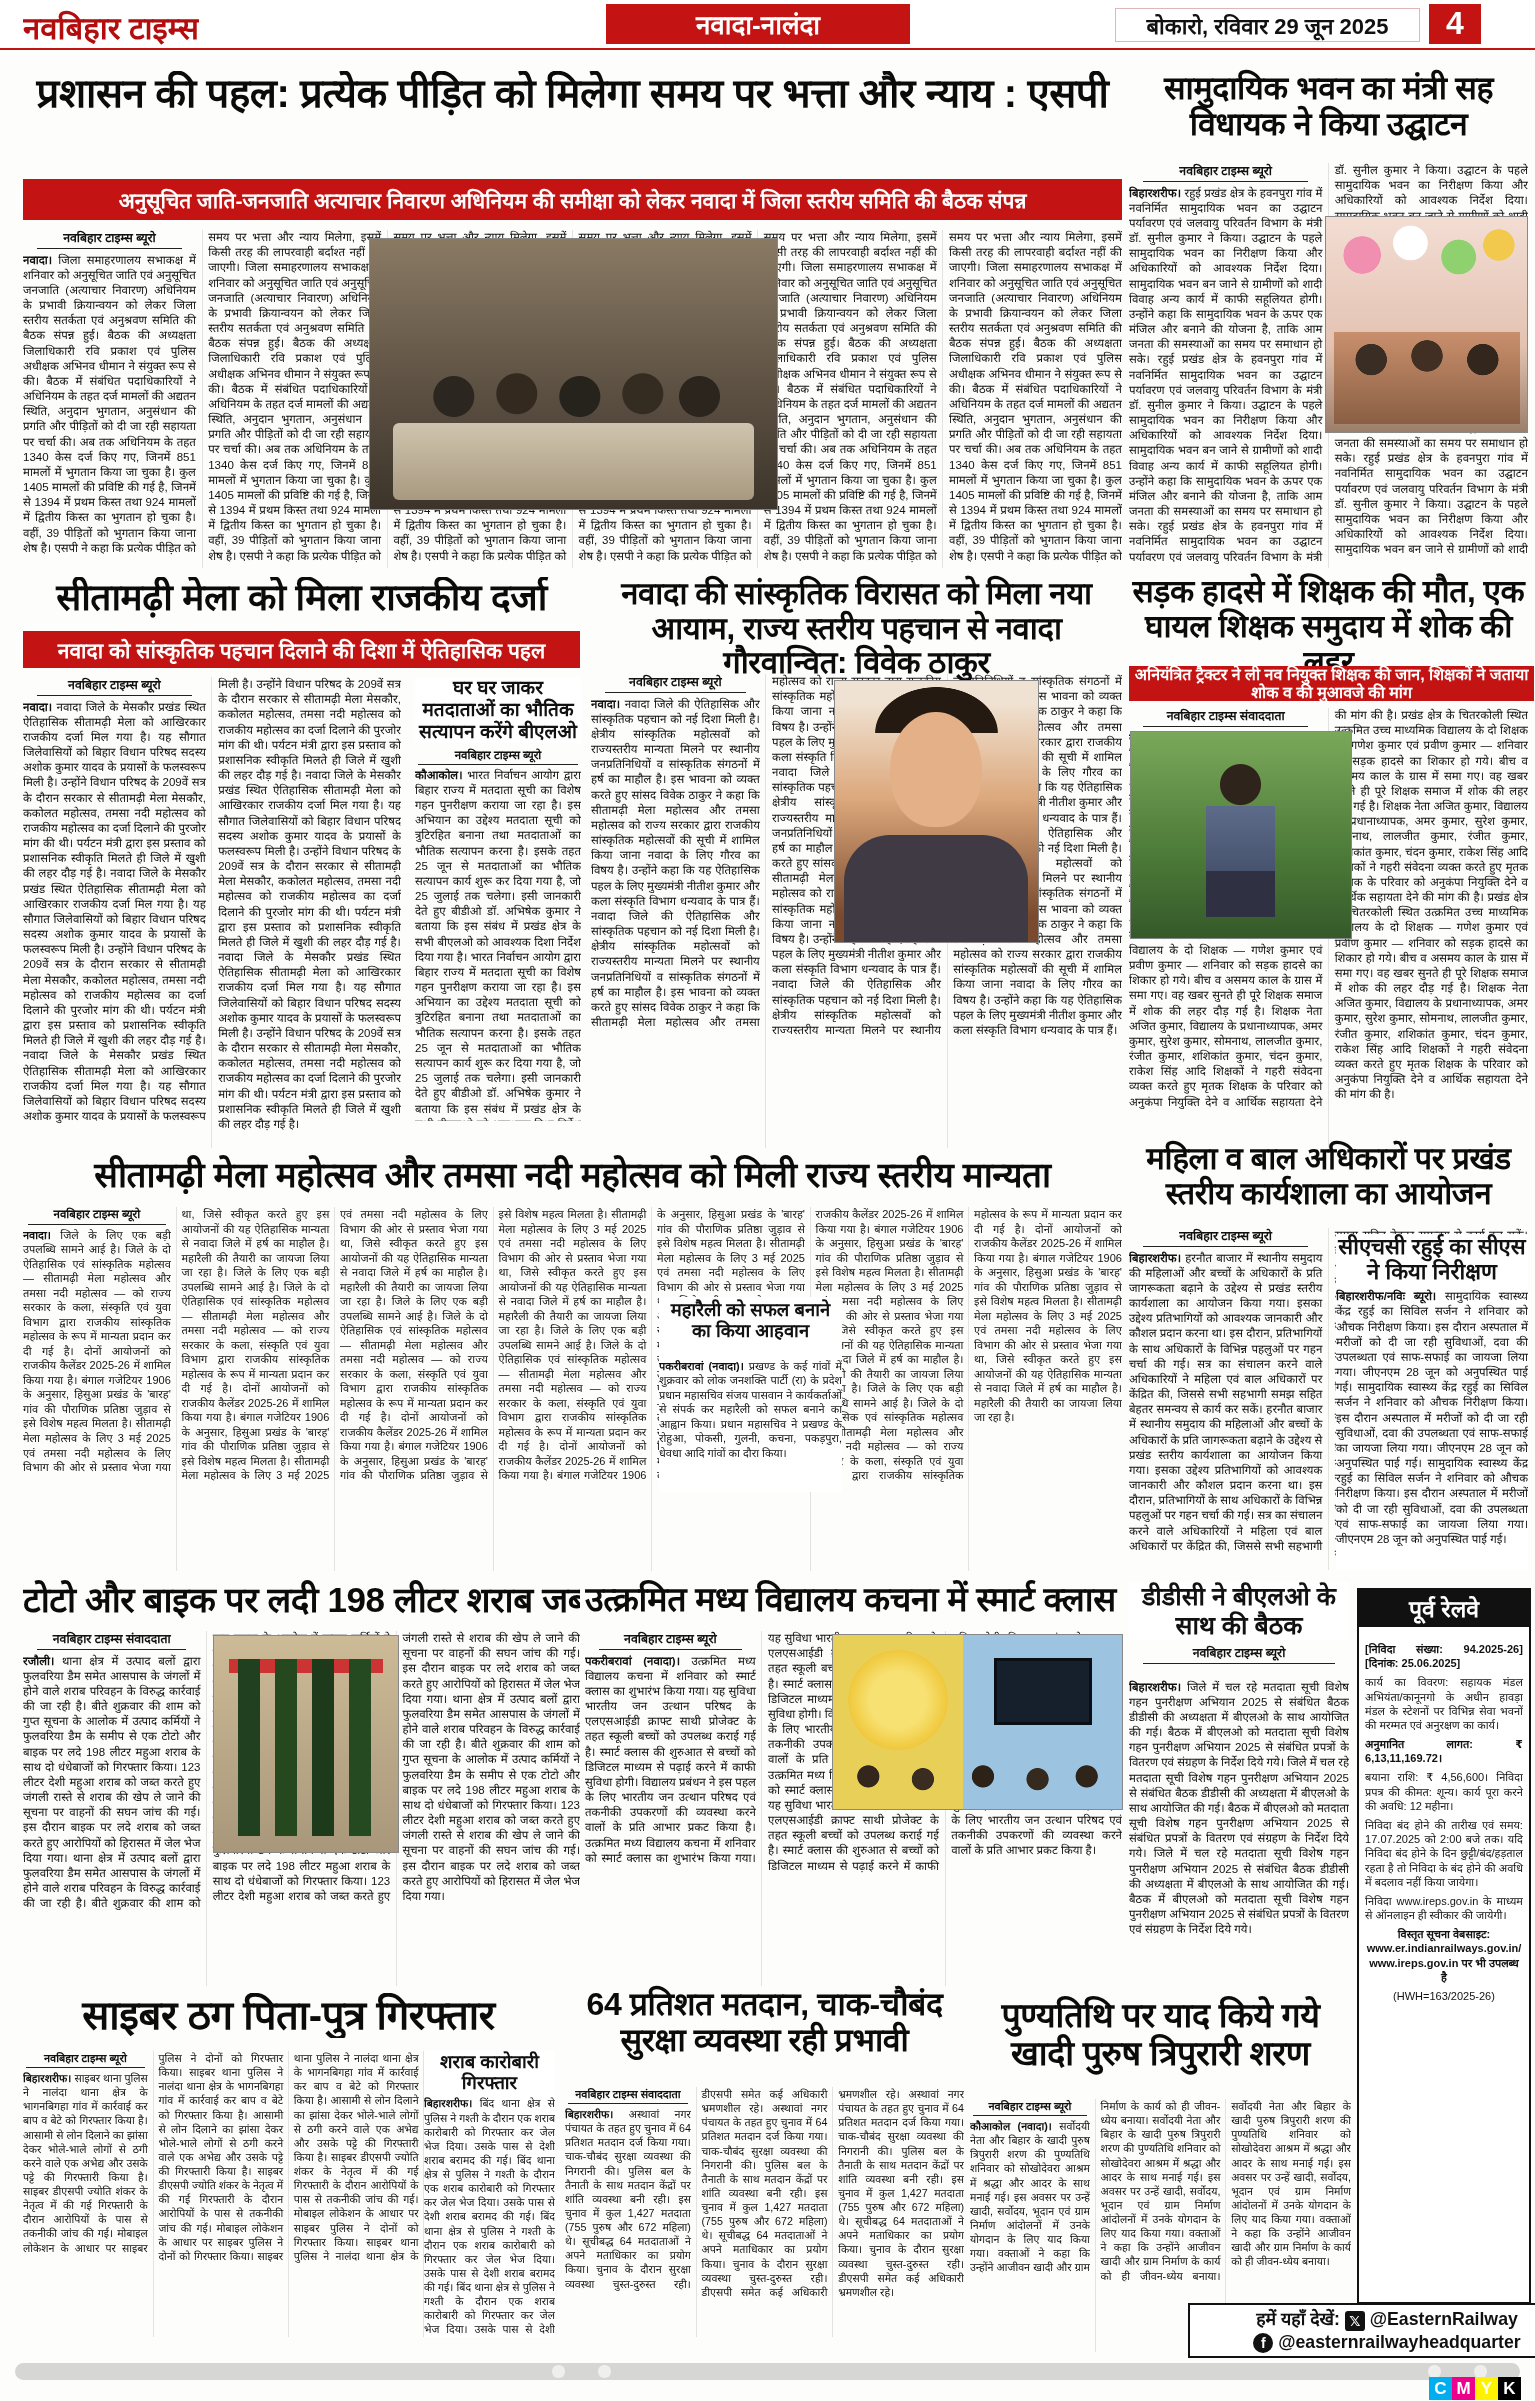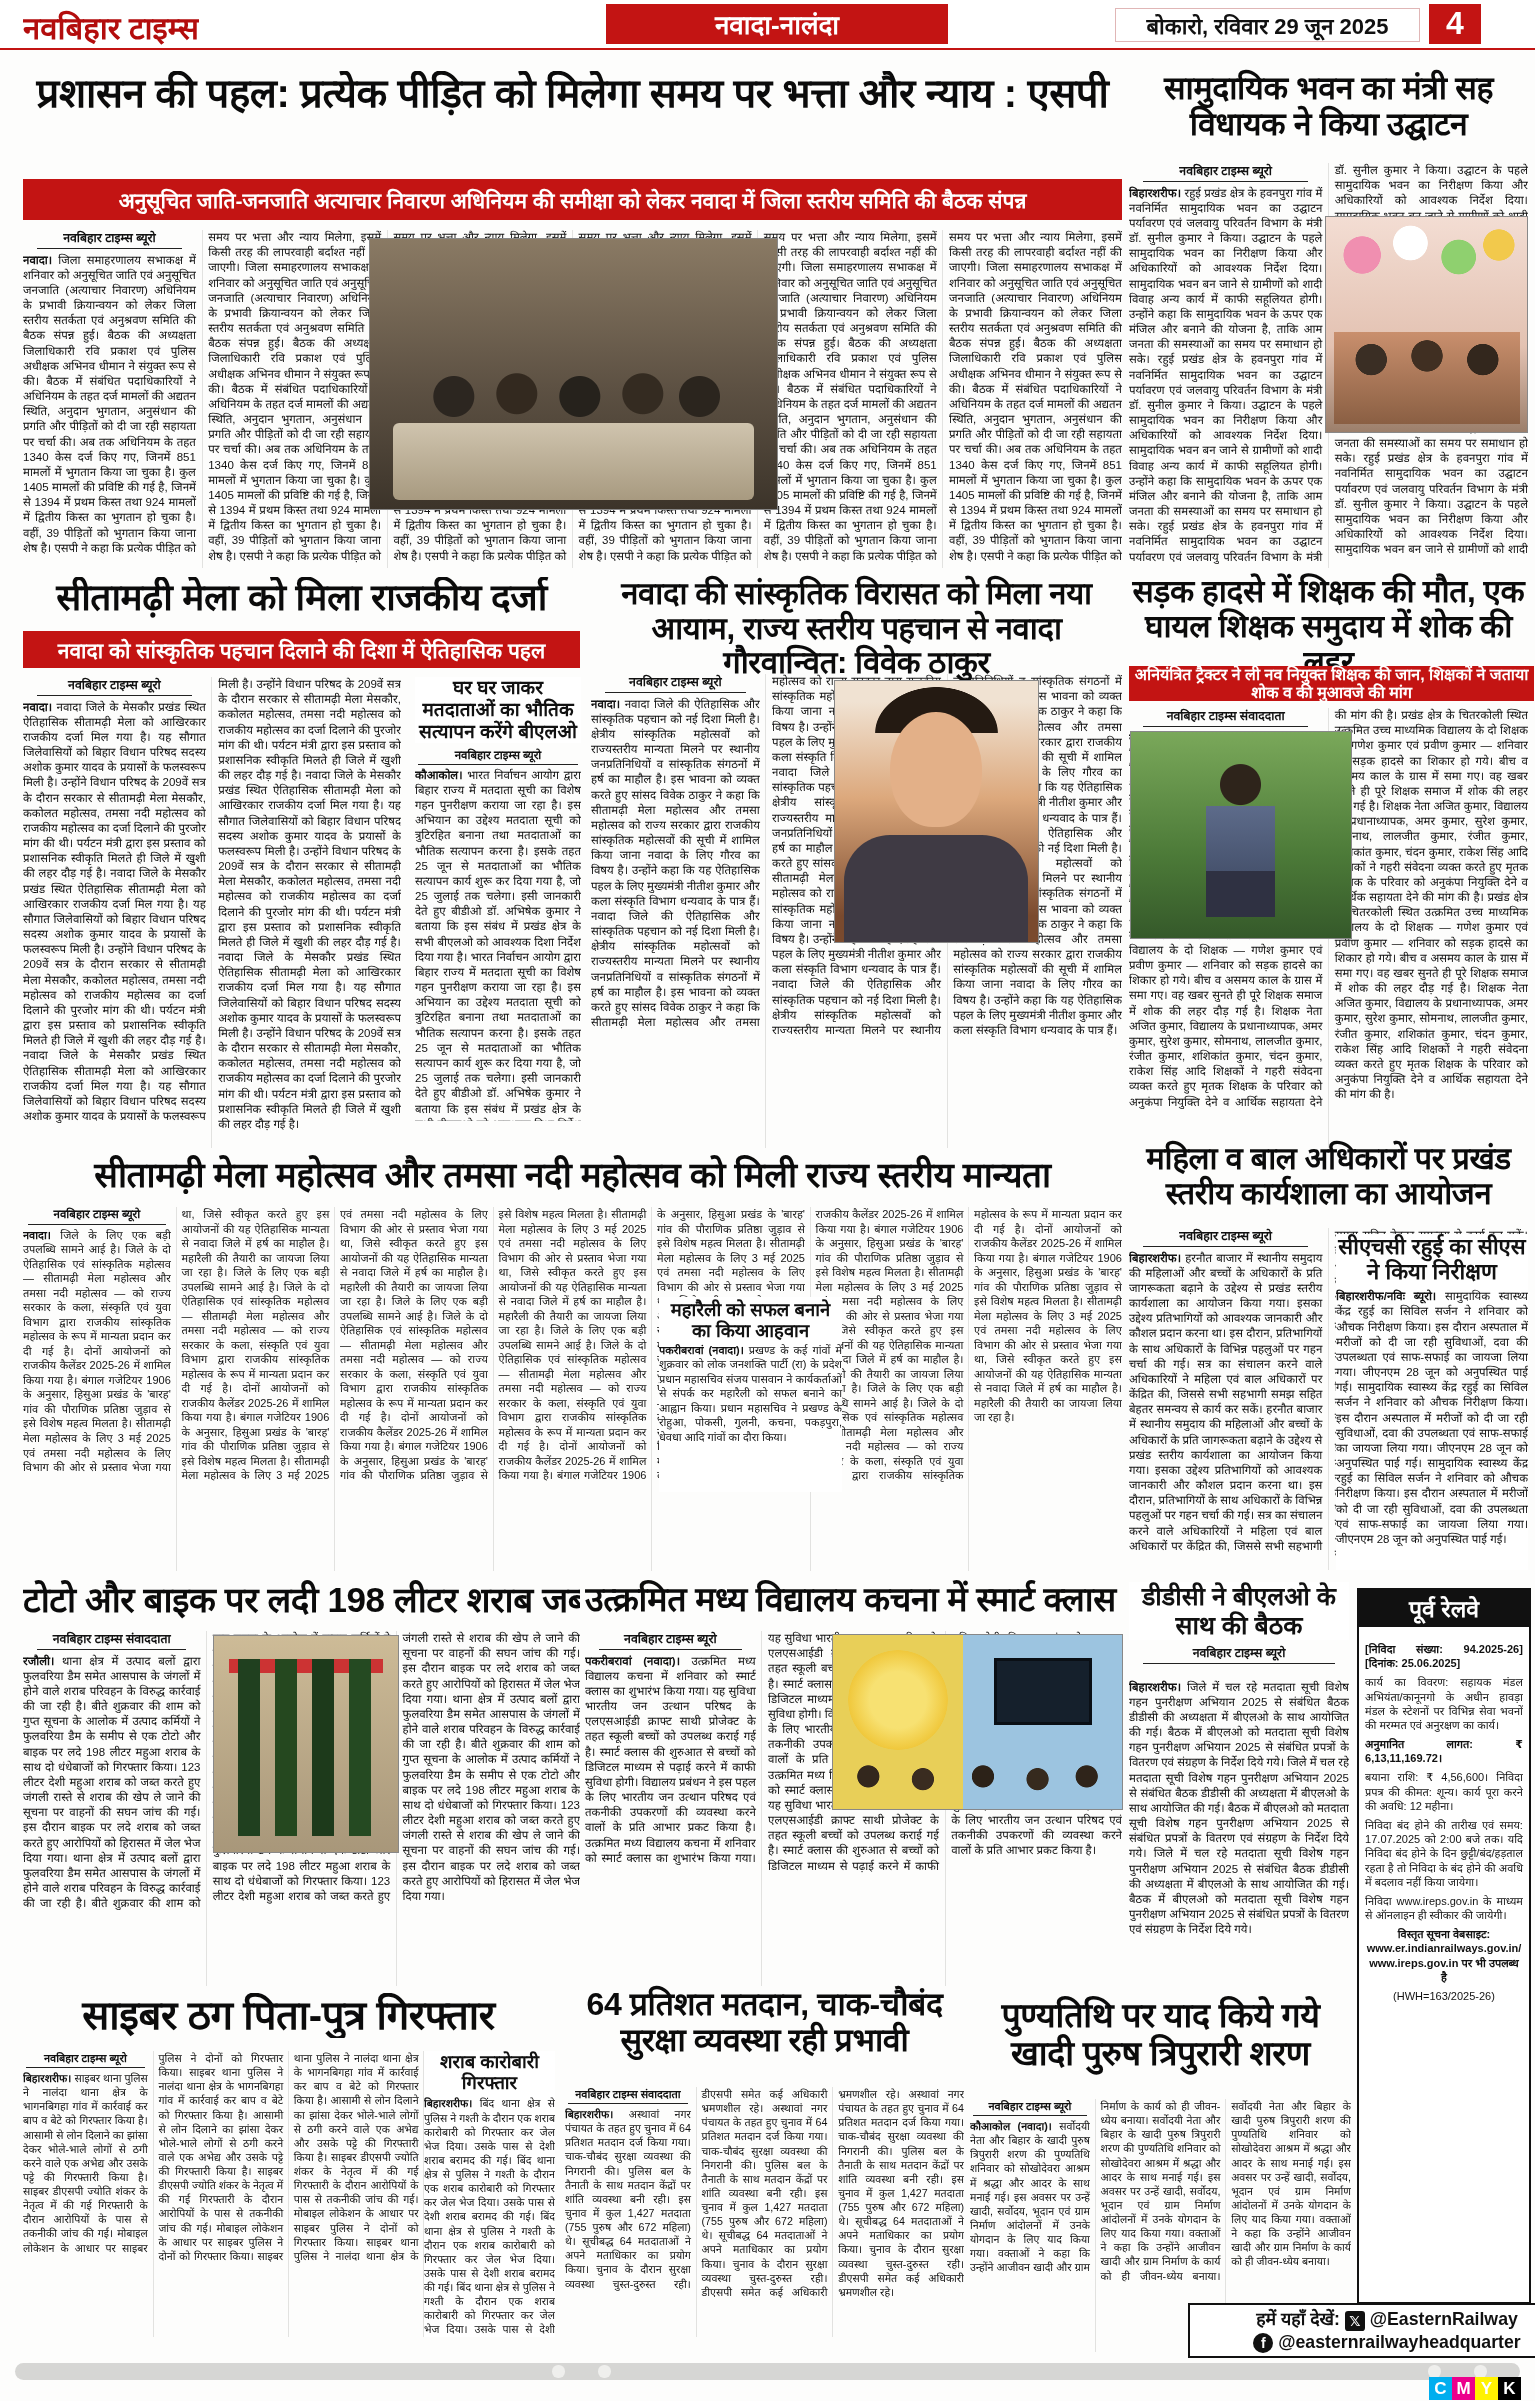--- a/index.html
+++ b/index.html
@@ -29,21 +29,21 @@
   .cmyk{width:23px;height:23px;display:flex;align-items:center;justify-content:center;
         font-weight:bold;font-size:17px;color:#fff;}
   .dotbar{background:#d6d6d4;border-radius:8.4px;}
   .dot{width:12.3px;height:12.3px;border-radius:50%;background:#efefed;position:absolute;top:2.3px;}
 </style>
 </head>
 <body>
 
 <div class="abs" style="left:0;top:0;width:1535px;height:48px;border-bottom:2.3px solid #c31413;background:#fff;">
   <div class="abs fit" style="left:23px;top:6.1px;font-size:31px;font-weight:bold;color:#b30d0d;">नवबिहार टाइम्स</div>
-  <div class="abs hdr-redbox fit" style="left:606px;top:3.8px;width:342px;height:40px;font-size:26px;">
+  <div class="abs hdr-redbox fit" style="left:606px;top:3.8px;width:304px;height:40px;font-size:26px;">
     <span>नवादा-नालंदा</span>
   </div>
   <div class="abs fit" style="left:1115px;top:7.7px;width:303px;height:32px;font-size:22px;font-weight:bold;
               display:flex;align-items:center;justify-content:center;border:0.8px solid #e0b6b6;">
     <span>बोकारो, रविवार 29 जून 2025</span>
   </div>
   <div class="abs hdr-redbox" style="left:1429px;top:3.8px;width:52px;height:40px;font-size:32px;">
     <span>4</span>
   </div>
 </div>
@@ -133,21 +133,21 @@
 </div>
 
 <div class="abs hl fit" style="left:23px;top:1155px;width:1099px;font-size:35px;">सीतामढ़ी मेला महोत्सव और तमसा नदी महोत्सव को मिली राज्य स्तरीय मान्यता</div>
 <div class="abs body-box" style="left:23px;top:1207px;width:1099px;height:364px;column-count:7;column-gap:10.7px;font-size:11px;">
   <span class="byline" style="font-size:11.5px;margin:0 4.6px 3.1px;">नवबिहार टाइम्स ब्यूरो</span>
   <span class="dateline">नवादा।</span>
   <span>जिले के लिए एक बड़ी उपलब्धि सामने आई है। जिले के दो ऐतिहासिक एवं सांस्कृतिक महोत्सव — सीतामढ़ी मेला महोत्सव और तमसा नदी महोत्सव — को राज्य सरकार के कला, संस्कृति एवं युवा विभाग द्वारा राजकीय सांस्कृतिक महोत्सव के रूप में मान्यता प्रदान कर दी गई है। दोनों आयोजनों को राजकीय कैलेंडर 2025-26 में शामिल किया गया है। बंगाल गजेटियर 1906 के अनुसार, हिसुआ प्रखंड के 'बारह' गांव की पौराणिक प्रतिष्ठा जुड़ाव से इसे विशेष महत्व मिलता है। सीतामढ़ी मेला महोत्सव के लिए 3 मई 2025 एवं तमसा नदी महोत्सव के लिए विभाग की ओर से प्रस्ताव भेजा गया था, जिसे स्वीकृत करते हुए इस आयोजनों की यह ऐतिहासिक मान्यता से नवादा जिले में हर्ष का माहौल है। महारैली की तैयारी का जायजा लिया जा रहा है। जिले के लिए एक बड़ी उपलब्धि सामने आई है। जिले के दो ऐतिहासिक एवं सांस्कृतिक महोत्सव — सीतामढ़ी मेला महोत्सव और तमसा नदी महोत्सव — को राज्य सरकार के कला, संस्कृति एवं युवा विभाग द्वारा राजकीय सांस्कृतिक महोत्सव के रूप में मान्यता प्रदान कर दी गई है। दोनों आयोजनों को राजकीय कैलेंडर 2025-26 में शामिल किया गया है। बंगाल गजेटियर 1906 के अनुसार, हिसुआ प्रखंड के 'बारह' गांव की पौराणिक प्रतिष्ठा जुड़ाव से इसे विशेष महत्व मिलता है। सीतामढ़ी मेला महोत्सव के लिए 3 मई 2025 एवं तमसा नदी महोत्सव के लिए विभाग की ओर से प्रस्ताव भेजा गया था, जिसे स्वीकृत करते हुए इस आयोजनों की यह ऐतिहासिक मान्यता से नवादा जिले में हर्ष का माहौल है। महारैली की तैयारी का जायजा लिया जा रहा है। जिले के लिए एक बड़ी उपलब्धि सामने आई है। जिले के दो ऐतिहासिक एवं सांस्कृतिक महोत्सव — सीतामढ़ी मेला महोत्सव और तमसा नदी महोत्सव — को राज्य सरकार के कला, संस्कृति एवं युवा विभाग द्वारा राजकीय सांस्कृतिक महोत्सव के रूप में मान्यता प्रदान कर दी गई है। दोनों आयोजनों को राजकीय कैलेंडर 2025-26 में शामिल किया गया है। बंगाल गजेटियर 1906 के अनुसार, हिसुआ प्रखंड के 'बारह' गांव की पौराणिक प्रतिष्ठा जुड़ाव से इसे विशेष महत्व मिलता है। सीतामढ़ी मेला महोत्सव के लिए 3 मई 2025 एवं तमसा नदी महोत्सव के लिए विभाग की ओर से प्रस्ताव भेजा गया था, जिसे स्वीकृत करते हुए इस आयोजनों की यह ऐतिहासिक मान्यता से नवादा जिले में हर्ष का माहौल है। महारैली की तैयारी का जायजा लिया जा रहा है। जिले के लिए एक बड़ी उपलब्धि सामने आई है। जिले के दो ऐतिहासिक एवं सांस्कृतिक महोत्सव — सीतामढ़ी मेला महोत्सव और तमसा नदी महोत्सव — को राज्य सरकार के कला, संस्कृति एवं युवा विभाग द्वारा राजकीय सांस्कृतिक महोत्सव के रूप में मान्यता प्रदान कर दी गई है। दोनों आयोजनों को राजकीय कैलेंडर 2025-26 में शामिल किया गया है। बंगाल गजेटियर 1906 के अनुसार, हिसुआ प्रखंड के 'बारह' गांव की पौराणिक प्रतिष्ठा जुड़ाव से इसे विशेष महत्व मिलता है। सीतामढ़ी मेला महोत्सव के लिए 3 मई 2025 एवं तमसा नदी महोत्सव के लिए विभाग की ओर से प्रस्ताव भेजा गया था, जिसे स्वीकृत करते हुए इस आयोजनों की यह ऐतिहासिक मान्यता से नवादा जिले में हर्ष का माहौल है। महारैली की तैयारी का जायजा लिया जा रहा है। जिले के लिए एक बड़ी उपलब्धि सामने आई है। जिले के दो ऐतिहासिक एवं सांस्कृतिक महोत्सव — सीतामढ़ी मेला महोत्सव और तमसा नदी महोत्सव — को राज्य सरकार के कला, संस्कृति एवं युवा विभाग द्वारा राजकीय सांस्कृतिक महोत्सव के रूप में मान्यता प्रदान कर दी गई है। दोनों आयोजनों को राजकीय कैलेंडर 2025-26 में शामिल किया गया है। बंगाल गजेटियर 1906 के अनुसार, हिसुआ प्रखंड के 'बारह' गांव की पौराणिक प्रतिष्ठा जुड़ाव से इसे विशेष महत्व मिलता है। सीतामढ़ी मेला महोत्सव के लिए 3 मई 2025 एवं तमसा नदी महोत्सव के लिए विभाग की ओर से प्रस्ताव भेजा गया था, जिसे स्वीकृत करते हुए इस आयोजनों की यह ऐतिहासिक मान्यता से नवादा जिले में हर्ष का माहौल है। महारैली की तैयारी का जायजा लिया जा रहा है। जिले के लिए एक बड़ी उपलब्धि सामने आई है। जिले के दो ऐतिहासिक एवं सांस्कृतिक महोत्सव — सीतामढ़ी मेला महोत्सव और तमसा नदी महोत्सव — को राज्य सरकार के कला, संस्कृति एवं युवा विभाग द्वारा राजकीय सांस्कृतिक महोत्सव के रूप में मान्यता प्रदान कर दी गई है। दोनों आयोजनों को राजकीय कैलेंडर 2025-26 में शामिल किया गया है। बंगाल गजेटियर 1906 के अनुसार, हिसुआ प्रखंड के 'बारह' गांव की पौराणिक प्रतिष्ठा जुड़ाव से इसे विशेष महत्व मिलता है। सीतामढ़ी मेला महोत्सव के लिए 3 मई 2025 एवं तमसा नदी महोत्सव के लिए विभाग की ओर से प्रस्ताव भेजा गया था, जिसे स्वीकृत करते हुए इस आयोजनों की यह ऐतिहासिक मान्यता से नवादा जिले में हर्ष का माहौल है। महारैली की तैयारी का जायजा लिया जा रहा है।</span>
 </div>
 
 <div class="abs" style="left:659px;top:1297px;width:183px;background:#fff;padding:1.5px 0;overflow:hidden;height:192px;">
-  <div class="subhead2" style="font-size:18.4px;margin-bottom:2px;">महारैली को सफल बनाने का किया आहवान</div>
+  <div class="subhead2" style="font-size:18.4px;margin-bottom:18px;">महारैली को सफल बनाने का किया आहवान</div>
   <div class="body-box" style="height:146px;font-size:11px;">
     <span class="dateline">पकरीबरावां (नवादा)।</span>
     <span>प्रखण्ड के कई गांवों में शुक्रवार को लोक जनशक्ति पार्टी (रा) के प्रदेश प्रधान महासचिव संजय पासवान ने कार्यकर्ताओं से संपर्क कर महारैली को सफल बनाने का आह्वान किया। प्रधान महासचिव ने प्रखण्ड के रोहुआ, पोकसी, गुलनी, कचना, पकड़पुरा, धेवधा आदि गांवों का दौरा किया।</span>
   </div>
 </div>
 
 <div class="abs hl" style="left:1129px;top:1142px;width:399px;font-size:31px;">महिला व बाल अधिकारों पर प्रखंड स्तरीय कार्यशाला का आयोजन</div>
 <div class="abs body-box" style="left:1129px;top:1228px;width:399px;height:342px;column-count:2;">
   <span class="byline">नवबिहार टाइम्स ब्यूरो</span>
   <span class="dateline">बिहारशरीफ।</span>

